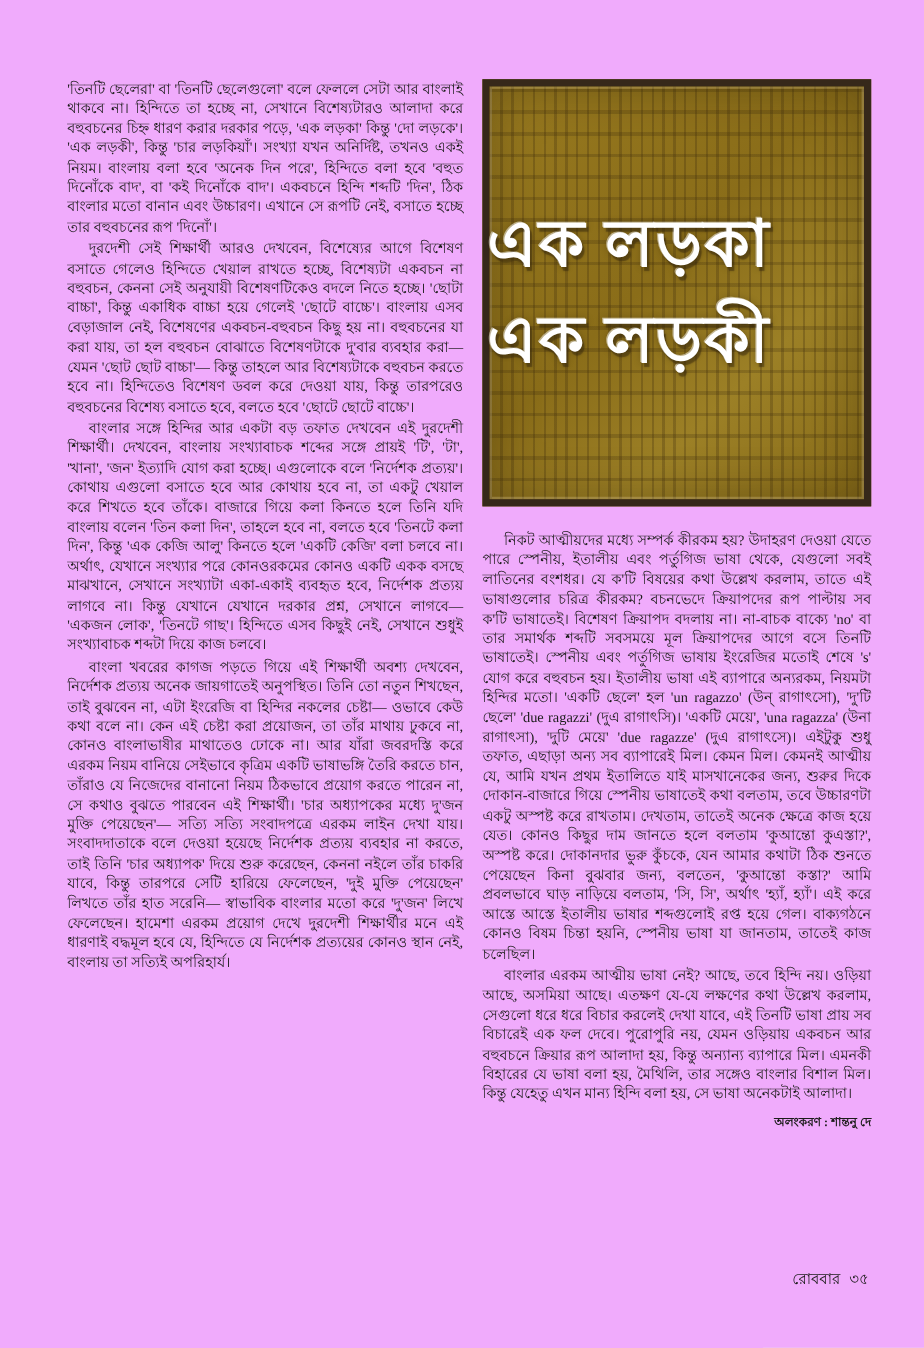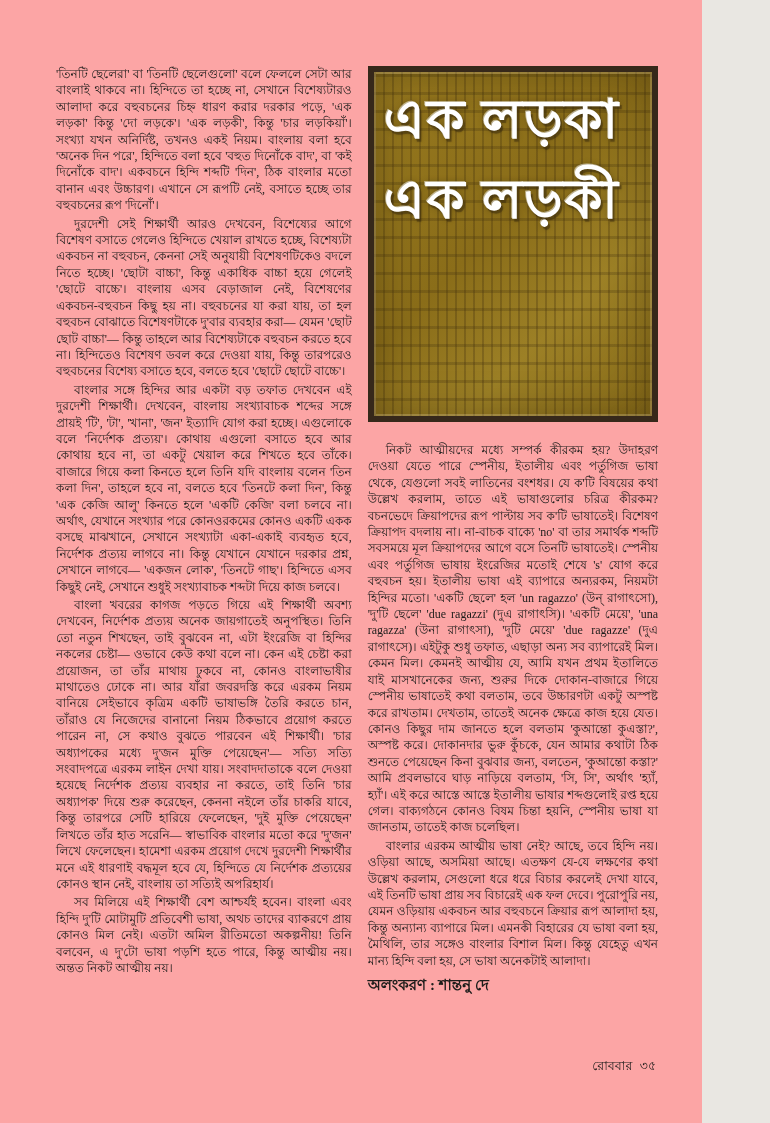--- a/index.html
+++ b/index.html
@@ -3,22 +3,22 @@
 <meta charset="utf-8">
 <style>
   html,body{margin:0;padding:0;}
   body{
     width:770px;height:1123px;
     background:#e9e7e2;
     font-family:"Liberation Serif","DejaVu Serif",serif;
   }
   .page{
     position:relative;
-    width:702px;height:1123px;
-    background:#fca5a5;
+    width:770px;height:1123px;
+    background:#f0abfc;
     overflow:hidden;
     box-sizing:border-box;
   }
   .content{
     position:absolute;
     left:56px;top:66px;right:44px;
     display:flex;
     gap:16px;
   }
   .col{
@@ -43,39 +43,39 @@
       repeating-linear-gradient(0deg, rgba(0,0,0,0) 0 15px, rgba(54,38,10,0.22) 15px 18px),
       linear-gradient(135deg,#97791f 0%, #8a6d19 45%, #9c8026 70%, #82661691 100%),
       #8d711c;
     box-shadow: inset 0 0 0 2px rgba(255,238,190,0.22), inset 0 0 40px rgba(40,28,6,0.35);
   }
   .headline-text{
     position:absolute;
     left:-6px;right:-4px;top:2px;bottom:2px;
     display:flex;
     flex-direction:column;
-    justify-content:flex-start;
-    padding:6px 16px;
+    justify-content:center;
+    padding:6px 4px;
     box-sizing:border-box;
   }
   .headline-line{
     font-size:54px;
     line-height:80px;
     font-weight:bold;
     color:#ffffff;
     letter-spacing:2px;
     white-space:nowrap;
     text-shadow:
       2px 3px 1px rgba(55,40,12,0.55),
       -1px -1px 0 rgba(255,255,255,0.5),
       0 0 6px rgba(40,30,8,0.35);
   }
   .credit{
-    text-align:left;
-    font-size:15px;
+    text-align:right;
+    font-size:10px;
     font-weight:bold;
     margin-top:8px;
     color:#1c1c1a;
   }
   .page-number{
     position:absolute;
     right:46px;
     bottom:46px;
     font-size:12.5px;
     color:#1c1c1a;
@@ -86,21 +86,20 @@
 <body>
 
 <div class="page">
   <div class="content">
 
     <div class="col col-left">
       <p>'তিনটি ছেলেরা' বা 'তিনটি ছেলেগুলো' বলে ফেললে সেটা আর বাংলাই থাকবে না। হিন্দিতে তা হচ্ছে না, সেখানে বিশেষ্যটারও আলাদা করে বহুবচনের চিহ্ন ধারণ করার দরকার পড়ে, 'এক লড়কা' কিন্তু 'দো লড়কে'। 'এক লড়কী', কিন্তু 'চার লড়কিয়াঁ'। সংখ্যা যখন অনির্দিষ্ট, তখনও একই নিয়ম। বাংলায় বলা হবে 'অনেক দিন পরে', হিন্দিতে বলা হবে 'বহুত দিনোঁকে বাদ', বা 'কই দিনোঁকে বাদ'। একবচনে হিন্দি শব্দটি 'দিন', ঠিক বাংলার মতো বানান এবং উচ্চারণ। এখানে সে রূপটি নেই, বসাতে হচ্ছে তার বহুবচনের রূপ 'দিনোঁ'।</p>
       <p class="indent">দুরদেশী সেই শিক্ষার্থী আরও দেখবেন, বিশেষ্যের আগে বিশেষণ বসাতে গেলেও হিন্দিতে খেয়াল রাখতে হচ্ছে, বিশেষ্যটা একবচন না বহুবচন, কেননা সেই অনুযায়ী বিশেষণটিকেও বদলে নিতে হচ্ছে। 'ছোটা বাচ্চা', কিন্তু একাধিক বাচ্চা হয়ে গেলেই 'ছোটে বাচ্চে'। বাংলায় এসব বেড়াজাল নেই, বিশেষণের একবচন-বহুবচন কিছু হয় না। বহুবচনের যা করা যায়, তা হল বহুবচন বোঝাতে বিশেষণটাকে দু'বার ব্যবহার করা— যেমন 'ছোট ছোট বাচ্চা'— কিন্তু তাহলে আর বিশেষ্যটাকে বহুবচন করতে হবে না। হিন্দিতেও বিশেষণ ডবল করে দেওয়া যায়, কিন্তু তারপরেও বহুবচনের বিশেষ্য বসাতে হবে, বলতে হবে 'ছোটে ছোটে বাচ্চে'।</p>
       <p class="indent">বাংলার সঙ্গে হিন্দির আর একটা বড় তফাত দেখবেন এই দুরদেশী শিক্ষার্থী। দেখবেন, বাংলায় সংখ্যাবাচক শব্দের সঙ্গে প্রায়ই 'টি', 'টা', 'খানা', 'জন' ইত্যাদি যোগ করা হচ্ছে। এগুলোকে বলে 'নির্দেশক প্রত্যয়'। কোথায় এগুলো বসাতে হবে আর কোথায় হবে না, তা একটু খেয়াল করে শিখতে হবে তাঁকে। বাজারে গিয়ে কলা কিনতে হলে তিনি যদি বাংলায় বলেন 'তিন কলা দিন', তাহলে হবে না, বলতে হবে 'তিনটে কলা দিন', কিন্তু 'এক কেজি আলু' কিনতে হলে 'একটি কেজি' বলা চলবে না। অর্থাৎ, যেখানে সংখ্যার পরে কোনওরকমের কোনও একটি একক বসছে মাঝখানে, সেখানে সংখ্যাটা একা-একাই ব্যবহৃত হবে, নির্দেশক প্রত্যয় লাগবে না। কিন্তু যেখানে যেখানে দরকার প্রশ্ন, সেখানে লাগবে— 'একজন লোক', 'তিনটে গাছ'। হিন্দিতে এসব কিছুই নেই, সেখানে শুধুই সংখ্যাবাচক শব্দটা দিয়ে কাজ চলবে।</p>
       <p class="indent">বাংলা খবরের কাগজ পড়তে গিয়ে এই শিক্ষার্থী অবশ্য দেখবেন, নির্দেশক প্রত্যয় অনেক জায়গাতেই অনুপস্থিত। তিনি তো নতুন শিখছেন, তাই বুঝবেন না, এটা ইংরেজি বা হিন্দির নকলের চেষ্টা— ওভাবে কেউ কথা বলে না। কেন এই চেষ্টা করা প্রয়োজন, তা তাঁর মাথায় ঢুকবে না, কোনও বাংলাভাষীর মাথাতেও ঢোকে না। আর যাঁরা জবরদস্তি করে এরকম নিয়ম বানিয়ে সেইভাবে কৃত্রিম একটি ভাষাভঙ্গি তৈরি করতে চান, তাঁরাও যে নিজেদের বানানো নিয়ম ঠিকভাবে প্রয়োগ করতে পারেন না, সে কথাও বুঝতে পারবেন এই শিক্ষার্থী। 'চার অধ্যাপকের মধ্যে দু'জন মুক্তি পেয়েছেন'— সত্যি সত্যি সংবাদপত্রে এরকম লাইন দেখা যায়। সংবাদদাতাকে বলে দেওয়া হয়েছে নির্দেশক প্রত্যয় ব্যবহার না করতে, তাই তিনি 'চার অধ্যাপক' দিয়ে শুরু করেছেন, কেননা নইলে তাঁর চাকরি যাবে, কিন্তু তারপরে সেটি হারিয়ে ফেলেছেন, 'দুই মুক্তি পেয়েছেন' লিখতে তাঁর হাত সরেনি— স্বাভাবিক বাংলার মতো করে 'দু'জন' লিখে ফেলেছেন। হামেশা এরকম প্রয়োগ দেখে দুরদেশী শিক্ষার্থীর মনে এই ধারণাই বদ্ধমূল হবে যে, হিন্দিতে যে নির্দেশক প্রত্যয়ের কোনও স্থান নেই, বাংলায় তা সত্যিই অপরিহার্য।</p>
-      <p class="indent">সব মিলিয়ে এই শিক্ষার্থী বেশ আশ্চর্যই হবেন। বাংলা এবং হিন্দি দু'টি মোটামুটি প্রতিবেশী ভাষা, অথচ তাদের ব্যাকরণে প্রায় কোনও মিল নেই। এতটা অমিল রীতিমতো অকল্পনীয়! তিনি বলবেন, এ দু'টো ভাষা পড়শি হতে পারে, কিন্তু আত্মীয় নয়। অন্তত নিকট আত্মীয় নয়।</p>
     </div>
 
     <div class="col col-right">
       <div class="headline-box">
         <div class="headline-text">
           <div class="headline-line">এক লড়কা</div>
           <div class="headline-line">এক লড়কী</div>
         </div>
       </div>
       <p class="indent">নিকট আত্মীয়দের মধ্যে সম্পর্ক কীরকম হয়? উদাহরণ দেওয়া যেতে পারে স্পেনীয়, ইতালীয় এবং পর্তুগিজ ভাষা থেকে, যেগুলো সবই লাতিনের বংশধর। যে ক'টি বিষয়ের কথা উল্লেখ করলাম, তাতে এই ভাষাগুলোর চরিত্র কীরকম? বচনভেদে ক্রিয়াপদের রূপ পাল্টায় সব ক'টি ভাষাতেই। বিশেষণ ক্রিয়াপদ বদলায় না। না-বাচক বাক্যে 'no' বা তার সমার্থক শব্দটি সবসময়ে মূল ক্রিয়াপদের আগে বসে তিনটি ভাষাতেই। স্পেনীয় এবং পর্তুগিজ ভাষায় ইংরেজির মতোই শেষে 's' যোগ করে বহুবচন হয়। ইতালীয় ভাষা এই ব্যাপারে অন্যরকম, নিয়মটা হিন্দির মতো। 'একটি ছেলে' হল 'un ragazzo' (উন্‌ রাগাৎসো), 'দু'টি ছেলে' 'due ragazzi' (দুএ রাগাৎসি)। 'একটি মেয়ে', 'una ragazza' (উনা রাগাৎসা), 'দুটি মেয়ে' 'due ragazze' (দুএ রাগাৎসে)। এইটুকু শুধু তফাত, এছাড়া অন্য সব ব্যাপারেই মিল। কেমন মিল। কেমনই আত্মীয় যে, আমি যখন প্রথম ইতালিতে যাই মাসখানেকের জন্য, শুরুর দিকে দোকান-বাজারে গিয়ে স্পেনীয় ভাষাতেই কথা বলতাম, তবে উচ্চারণটা একটু অস্পষ্ট করে রাখতাম। দেখতাম, তাতেই অনেক ক্ষেত্রে কাজ হয়ে যেত। কোনও কিছুর দাম জানতে হলে বলতাম 'কুআন্তো কুএস্তা?', অস্পষ্ট করে। দোকানদার ভুরু কুঁচকে, যেন আমার কথাটা ঠিক শুনতে পেয়েছেন কিনা বুঝবার জন্য, বলতেন, 'কুআন্তো কস্তা?' আমি প্রবলভাবে ঘাড় নাড়িয়ে বলতাম, 'সি, সি', অর্থাৎ 'হ্যাঁ, হ্যাঁ'। এই করে আস্তে আস্তে ইতালীয় ভাষার শব্দগুলোই রপ্ত হয়ে গেল। বাক্যগঠনে কোনও বিষম চিন্তা হয়নি, স্পেনীয় ভাষা যা জানতাম, তাতেই কাজ চলেছিল।</p>

